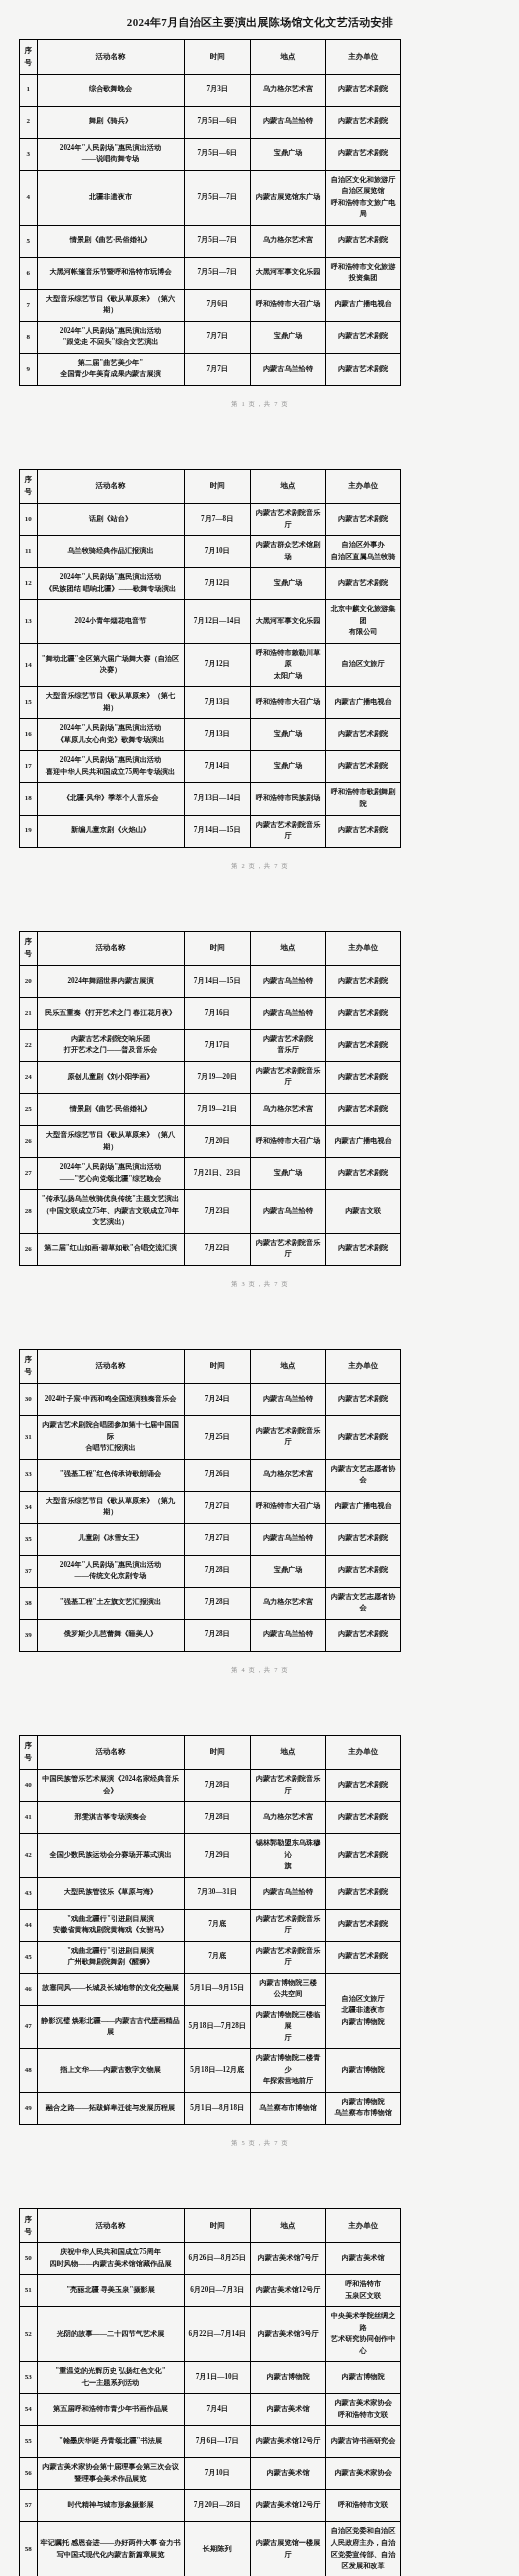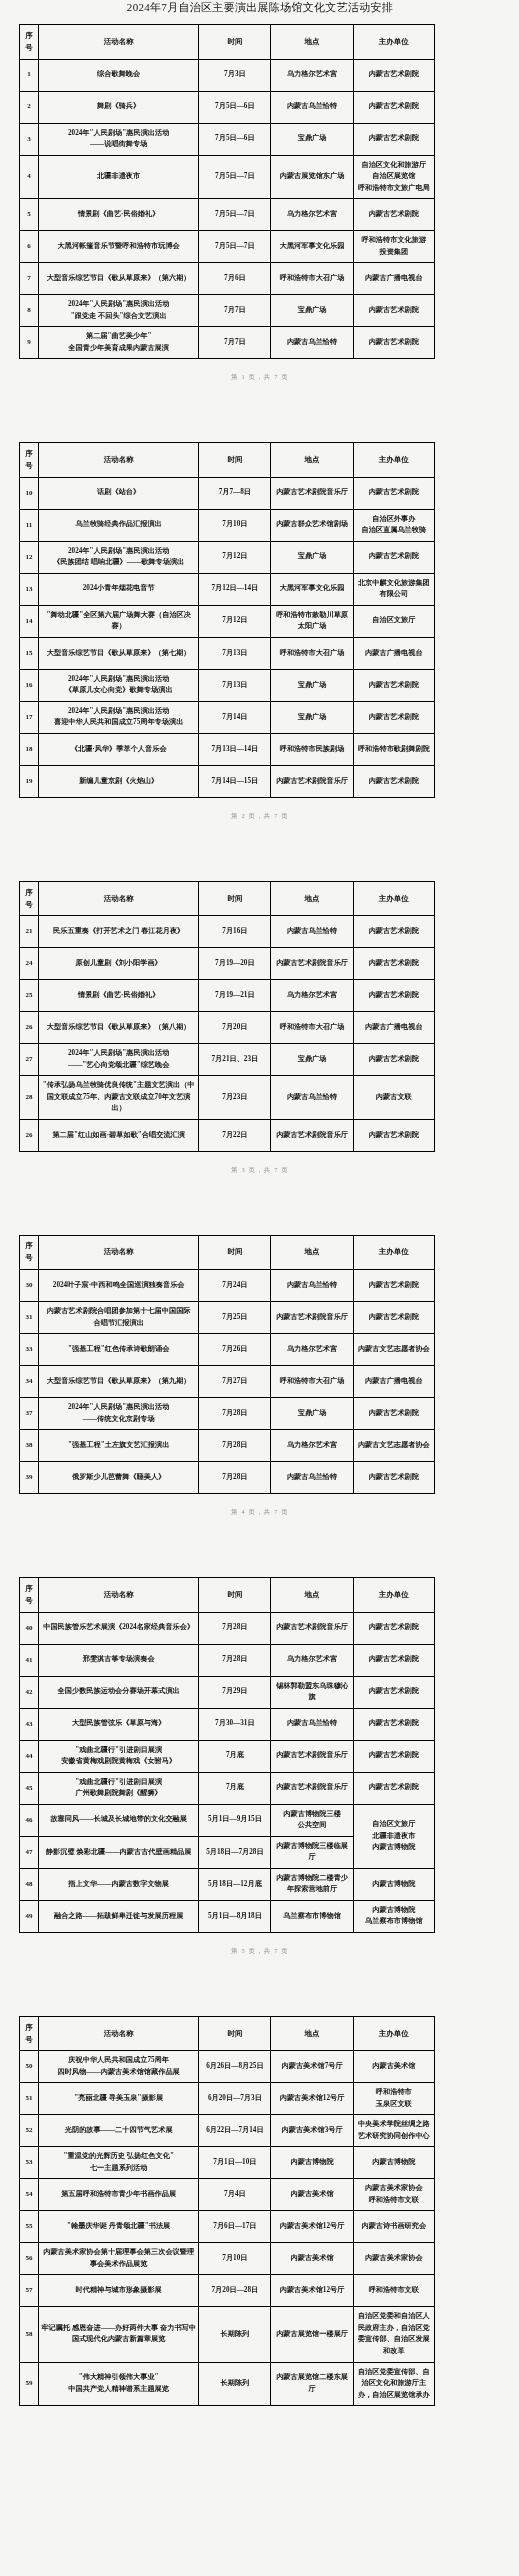--- a/index.html
+++ b/index.html
@@ -6,29 +6,30 @@
   body{
     width:520px;
     background:#f5f5f4;
     color:#151515;
     font-family:"Liberation Serif","DejaVu Serif",serif;
     -webkit-font-smoothing:antialiased;
   }
   .doc-title{
     text-align:center;
     font-size:11px;
-    font-weight:normal;
+    font-weight:bold;
+    padding-top:15px;
     letter-spacing:0.3px;
   }
   #pages{display:block;}
   .page-block{margin:0 19px;}
   .page-block .sched{margin-top:60px;}
   .page-block:first-child .sched{margin-top:9.2px;}
   table.sched{
-    width:416px;
+    width:382px;
     border-collapse:collapse;
     table-layout:fixed;
     border:1.2px solid #000;
   }
   table.sched th, table.sched td{
     border:0.9px solid #000;
     text-align:center;
     vertical-align:middle;
     font-weight:bold;
     font-size:7.2px;
@@ -379,27 +380,55 @@
           <tr>
             <th>序号</th>
             <th>活动名称</th>
             <th>时间</th>
             <th>地点</th>
             <th>主办单位</th>
           </tr>
         </thead>
         <tbody>
           <tr>
+            <td class="c-no">20</td>
+            <td>
+              <span class="cell-line">2024年舞蹈世界内蒙古展演</span>
+            </td>
+            <td>7月14日—15日</td>
+            <td>
+              <span class="cell-line">内蒙古乌兰恰特</span>
+            </td>
+            <td>
+              <span class="cell-line">内蒙古艺术剧院</span>
+            </td>
+          </tr>
+          <tr>
             <td class="c-no">21</td>
             <td>
               <span class="cell-line">民乐五重奏《打开艺术之门 春江花月夜》</span>
             </td>
             <td>7月16日</td>
             <td>
               <span class="cell-line">内蒙古乌兰恰特</span>
+            </td>
+            <td>
+              <span class="cell-line">内蒙古艺术剧院</span>
+            </td>
+          </tr>
+          <tr>
+            <td class="c-no">22</td>
+            <td>
+              <span class="cell-line">内蒙古艺术剧院交响乐团</span>
+              <span class="cell-line">打开艺术之门——普及音乐会</span>
+            </td>
+            <td>7月17日</td>
+            <td>
+              <span class="cell-line">内蒙古艺术剧院</span>
+              <span class="cell-line">音乐厅</span>
             </td>
             <td>
               <span class="cell-line">内蒙古艺术剧院</span>
             </td>
           </tr>
           <tr>
             <td class="c-no">24</td>
             <td>
               <span class="cell-line">原创儿童剧《刘小阳学画》</span>
             </td>
@@ -547,20 +576,33 @@
             </td>
             <td>7月27日</td>
             <td>
               <span class="cell-line">呼和浩特市大召广场</span>
             </td>
             <td>
               <span class="cell-line">内蒙古广播电视台</span>
             </td>
           </tr>
           <tr>
+            <td class="c-no">35</td>
+            <td>
+              <span class="cell-line">儿童剧《冰雪女王》</span>
+            </td>
+            <td>7月27日</td>
+            <td>
+              <span class="cell-line">内蒙古乌兰恰特</span>
+            </td>
+            <td>
+              <span class="cell-line">内蒙古艺术剧院</span>
+            </td>
+          </tr>
+          <tr>
             <td class="c-no">37</td>
             <td>
               <span class="cell-line">2024年"人民剧场"惠民演出活动</span>
               <span class="cell-line">——传统文化京剧专场</span>
             </td>
             <td>7月28日</td>
             <td>
               <span class="cell-line">宝鼎广场</span>
             </td>
             <td>

